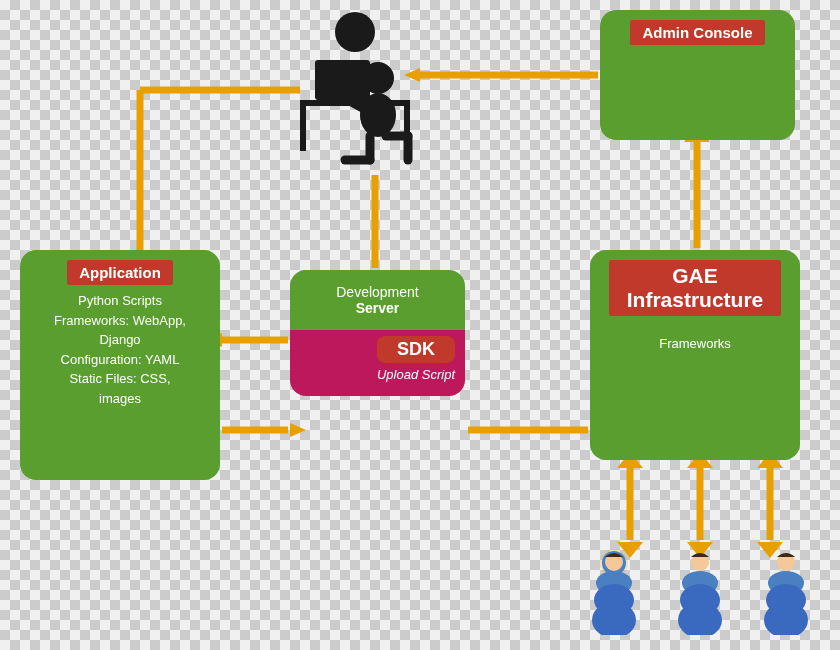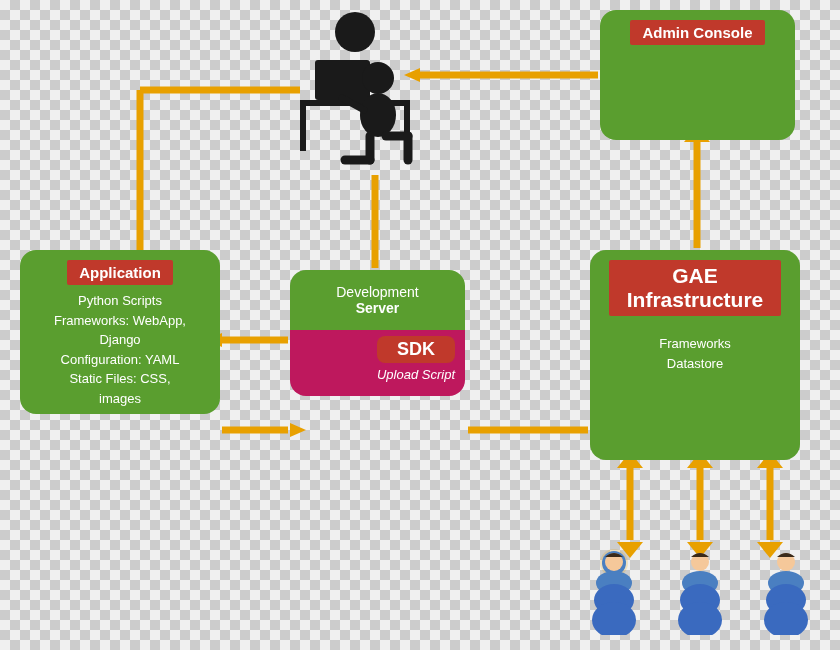--- a/index.html
+++ b/index.html
@@ -62,21 +62,21 @@
       width: 195px;
       height: 130px;
       padding: 10px;
     }
 
     
     .application {
       top: 250px;
       left: 20px;
       width: 200px;
-      height: 164px;
+      height: 230px;
       padding: 10px;
     }
 
     
     .dev-server-wrap {
       position: absolute;
       top: 270px;
       left: 290px;
       width: 175px;
     }
@@ -289,21 +289,20 @@
     </div>
   </div>
 
   <div class="box box-green gae-infra">
     <div class="box-header-red" style="font-size:21px; font-weight:bold; padding:4px 18px;">
       <span>GAE</span><br>
       <span>Infrastructure</span>
     </div>
     <div class="box-content" style="margin-top:12px;">
       <div>Frameworks</div>
-      <div>Datastore</div>
     </div>
   </div>
 
   <div class="users-row">
 
     <svg class="user-icon-svg" viewBox="0 0 68 90" xmlns="http://www.w3.org/2000/svg">
       <circle cx="34" cy="18" r="14" fill="#e8a000" opacity="0.2"></circle>
       <circle cx="34" cy="18" r="12" fill="#4a7fc1"></circle>
 
       <circle cx="34" cy="17" r="9" fill="#f5c89a"></circle>

